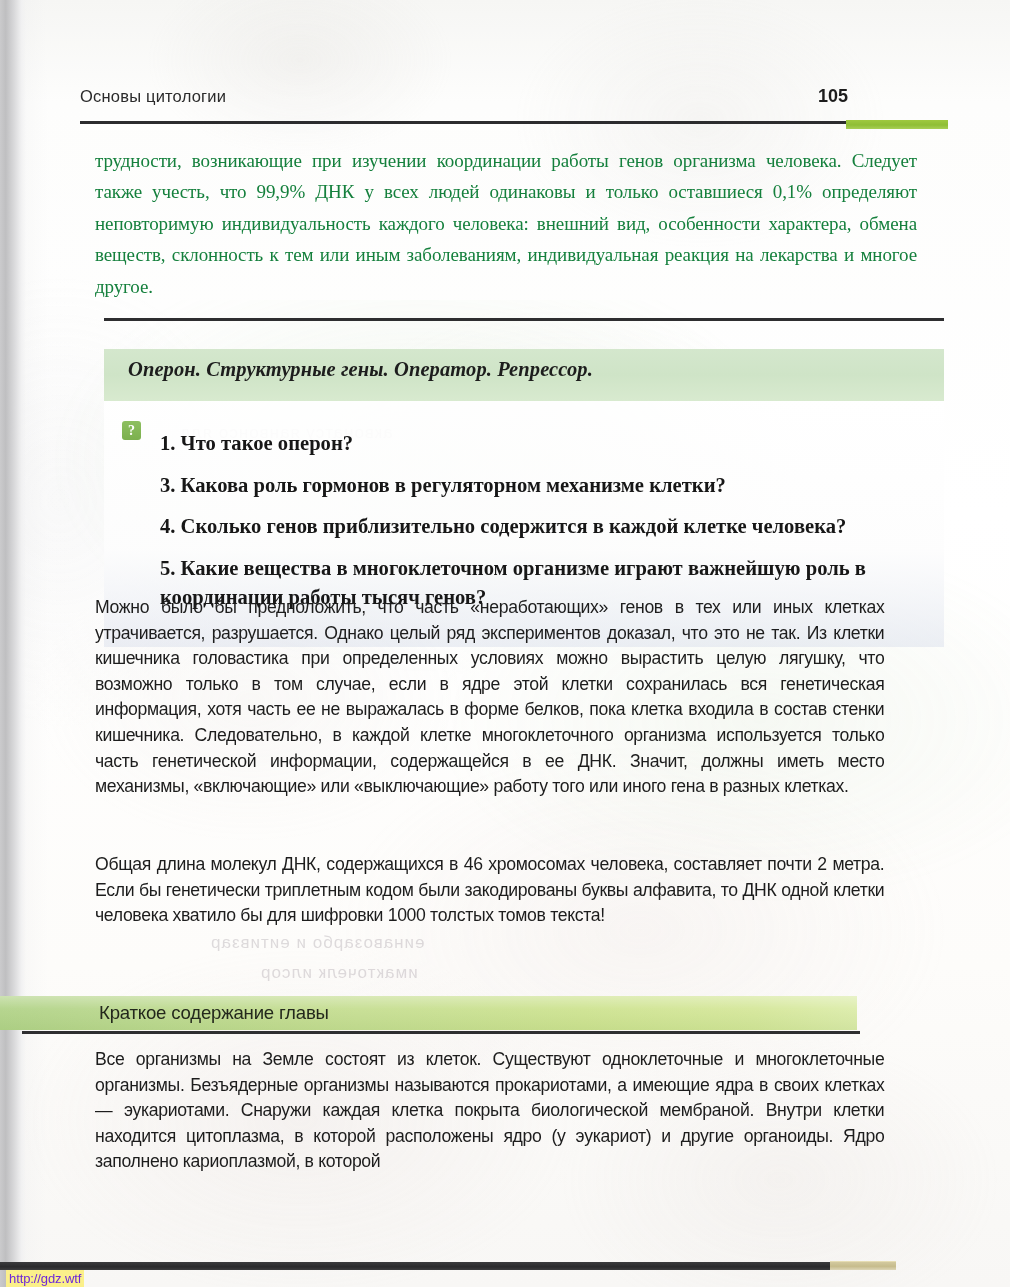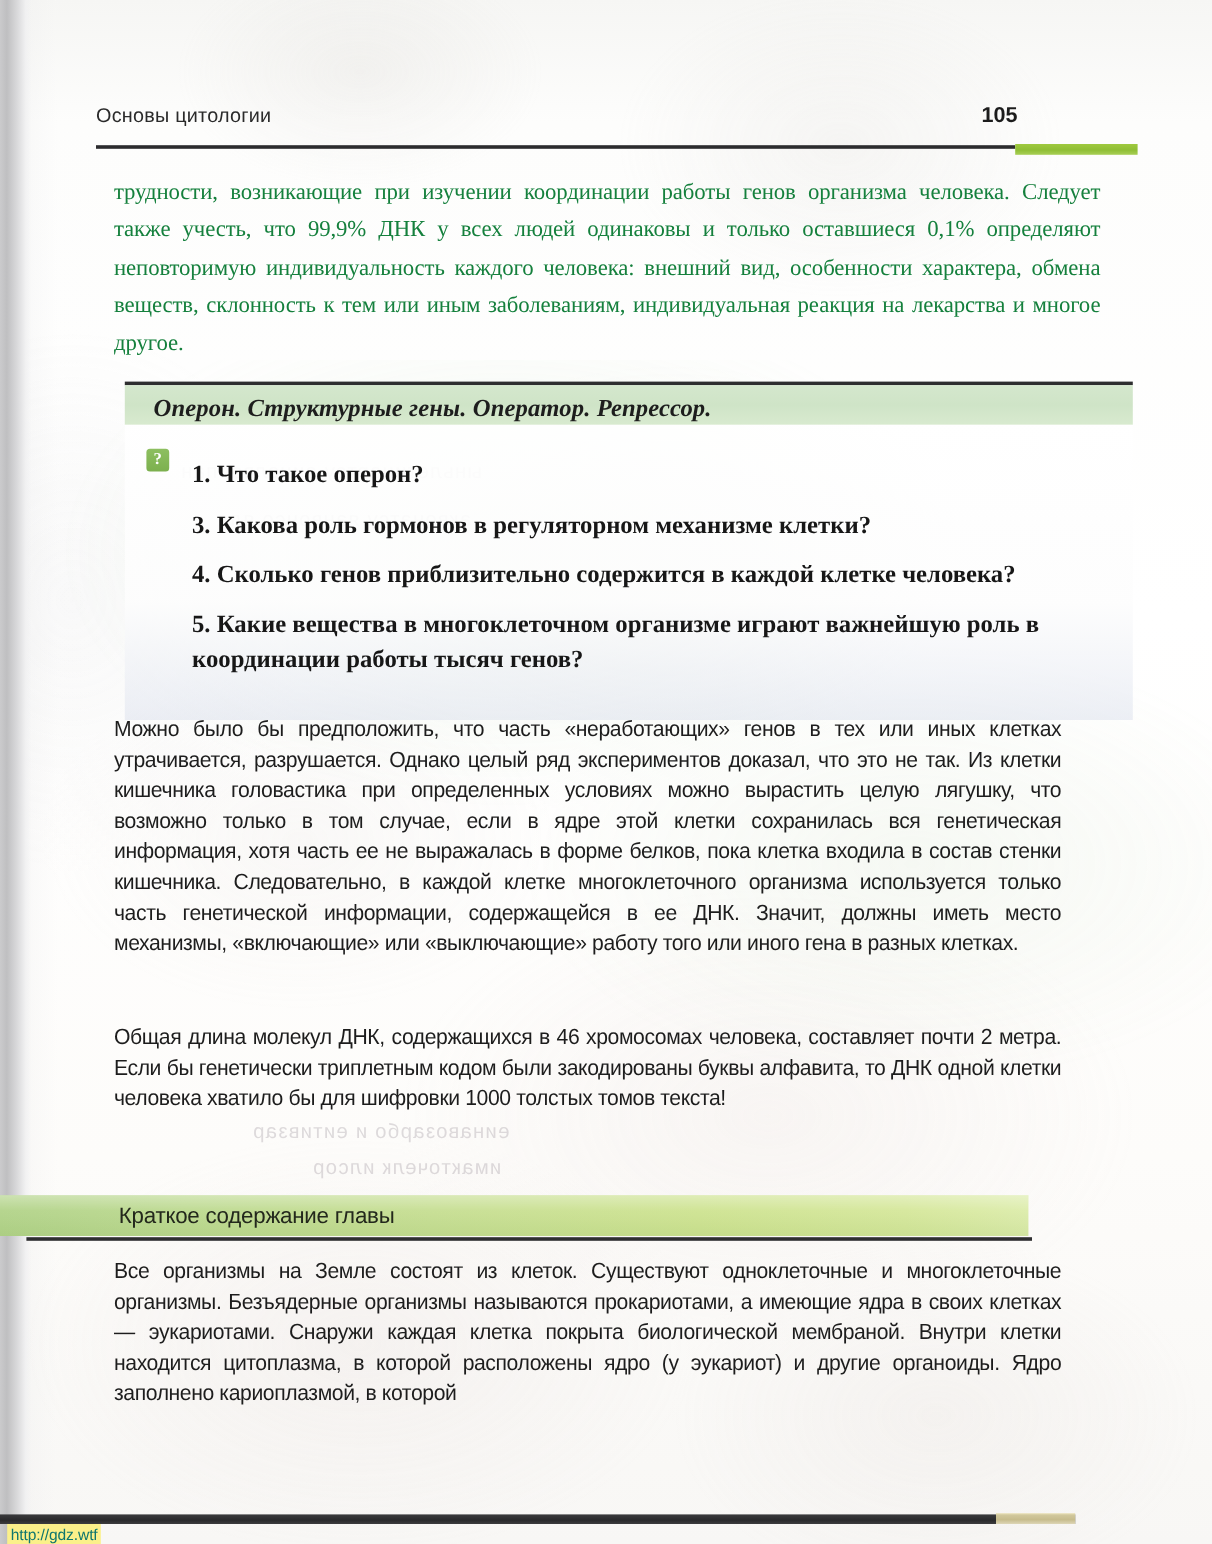--- a/index.html
+++ b/index.html
@@ -133,21 +133,22 @@
     position: absolute;
     left: 104px; top: 318px;
     width: 840px;
   }
   .qbox-toprule {
     height: 3px;
     background: #2e2e30;
   }
   .qbox-head {
     background: linear-gradient(to bottom, #d4e7cd 0%, #cfe4c7 50%, #d8eacf 100%);
-    padding: 9px 0 1px 24px;
+    padding: 9px 0 20px 24px;
+    margin-top: 28px;
   }
   .qbox-head-text {
     font-family: "Liberation Serif", "DejaVu Serif", serif;
     font-weight: bold;
     font-style: italic;
     font-size: 20.5px;
     color: #1d1d1d;
     letter-spacing: 0.1px;
   }
   .qbox-body {
@@ -252,21 +253,21 @@
     position: absolute;
     left: 830px; top: 1261px;
     width: 66px; height: 9px;
     background: linear-gradient(to bottom, #e6dcae 0%, #d8cc97 60%, #efe7c4 100%);
     opacity: 0.9;
   }
   .watermark {
     position: absolute;
     left: 6px; top: 1270px;
     background: #fbf08a;
-    color: #0f766e;
+    color: #6d28d9;
     font-size: 13px;
     line-height: 15px;
     padding: 1px 3px;
     letter-spacing: -0.1px;
   }
 
   
   .ghost {
     position: absolute;
     pointer-events: none;

